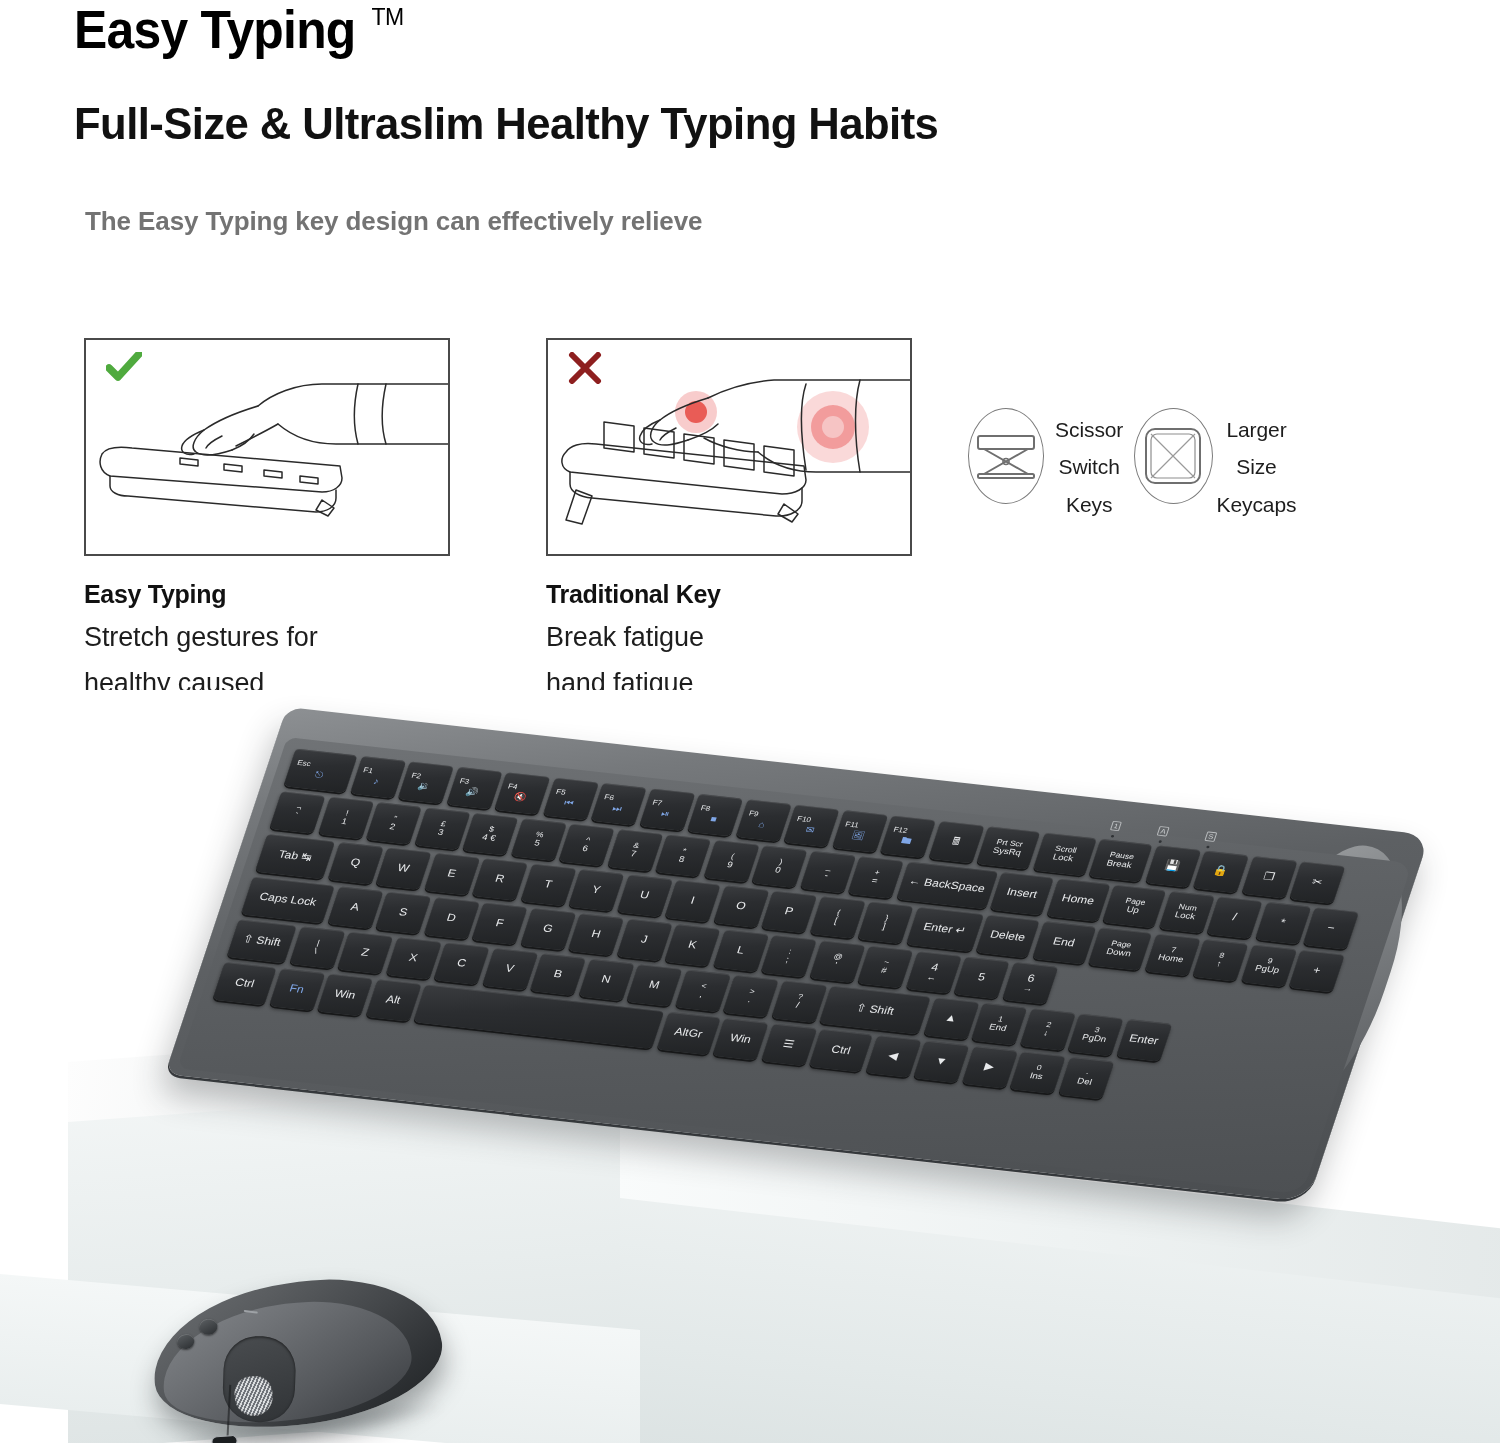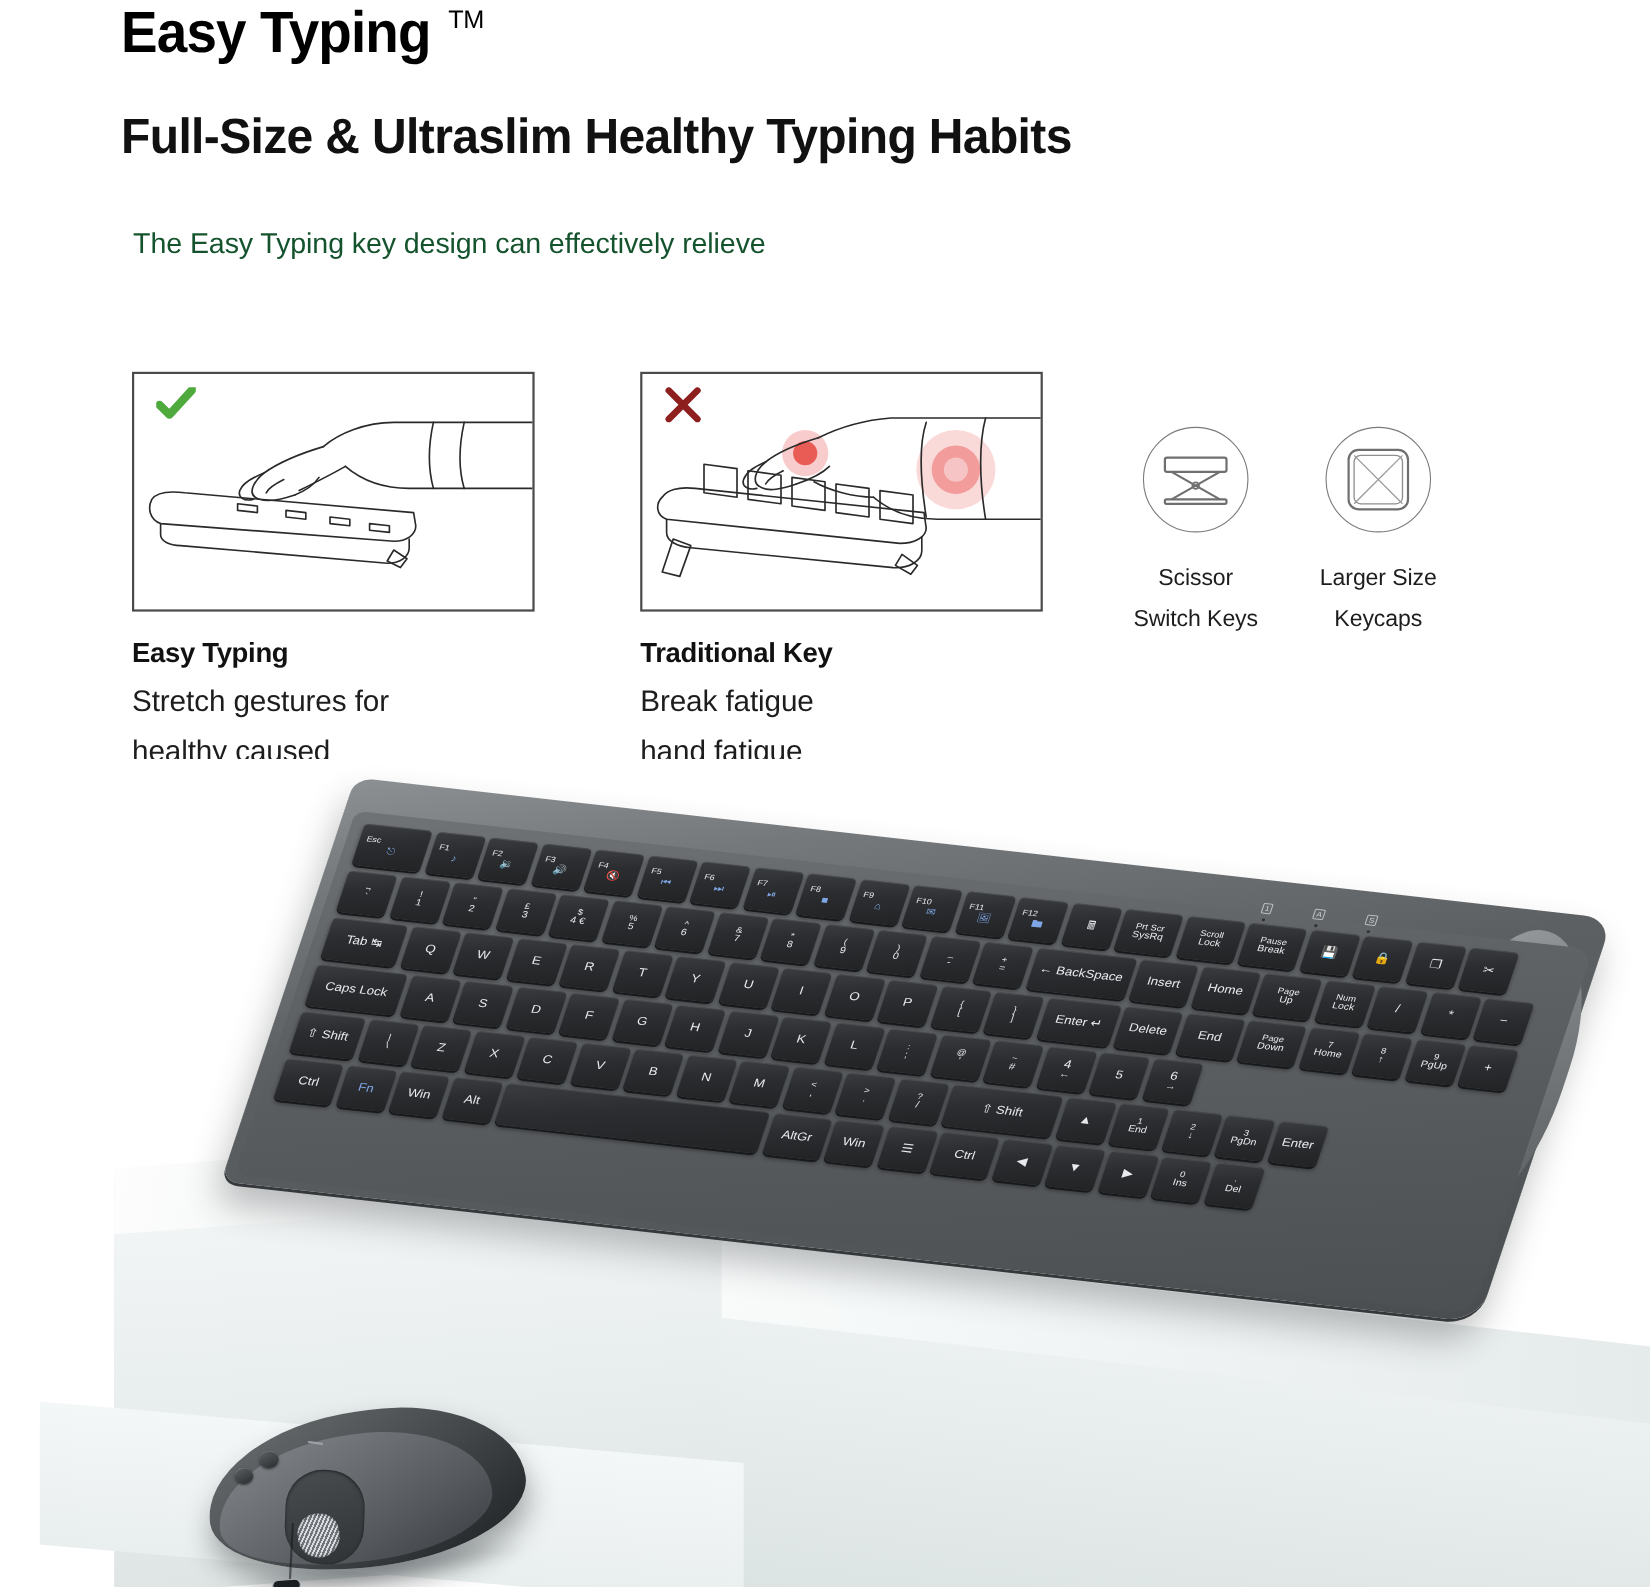--- a/index.html
+++ b/index.html
@@ -10,21 +10,20 @@
     background: #ffffff;
     font-family: "Liberation Sans", sans-serif;
     overflow: hidden;
   }
 
   #page {
     position: relative;
     width: 1256px;
     height: 1443px;
     background: #ffffff;
-    margin-left: 36px;
   }
 
   
   .brand-row {
     position: absolute;
     left: 74px;
     top: 2px;
     display: flex;
     align-items: flex-start;
   }
@@ -58,22 +57,22 @@
     white-space: nowrap;
     transform: scaleX(0.97);
     transform-origin: left top;
   }
 
   .subcopy {
     position: absolute;
     left: 85px;
     top: 200px;
     font-size: 26px;
-    font-weight: 400;
-    color: #14532d;
+    font-weight: 700;
+    color: #737373;
     line-height: 1.68;
     letter-spacing: -0.1px;
   }
 
   
   .panel {
     position: absolute;
     border: 2px solid #4a4a4a;
     background: #ffffff;
     overflow: hidden;
@@ -113,21 +112,21 @@
     position: absolute;
     left: 968px;
     top: 388px;
     width: 500px;
     display: flex;
     gap: 0px;
   }
   .feature {
     width: 166px;
     display: flex;
-    flex-direction: column;
+    flex-direction: row;
     align-items: center;
   }
   .feature-circle {
     width: 96px;
     height: 96px;
     border: 1.6px solid #7b7b7b;
     border-radius: 50%;
     display: flex;
     align-items: center;
     justify-content: center;

